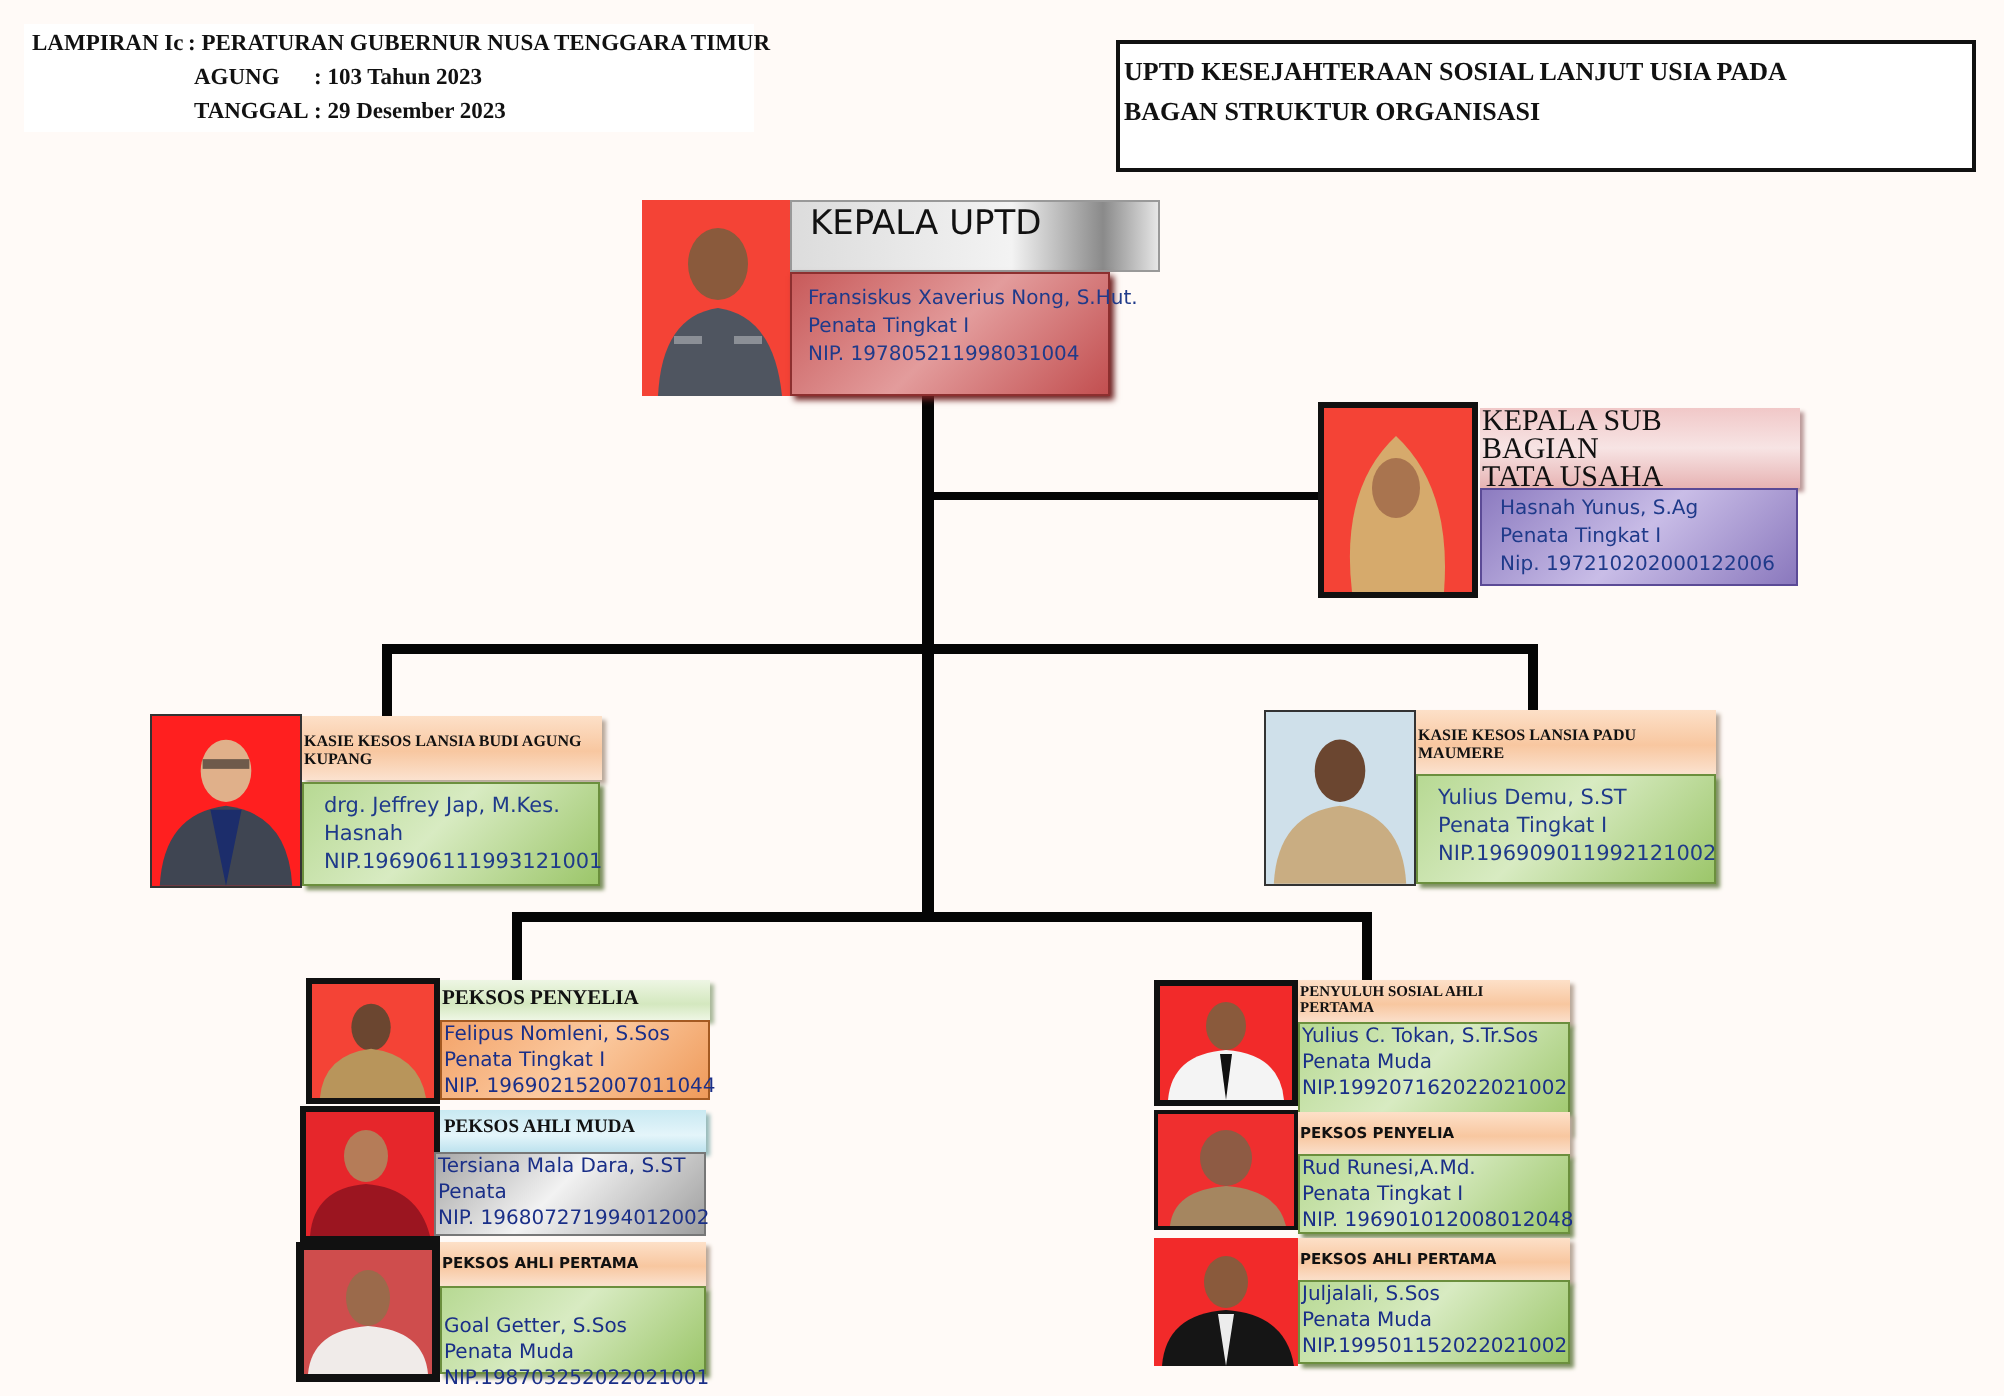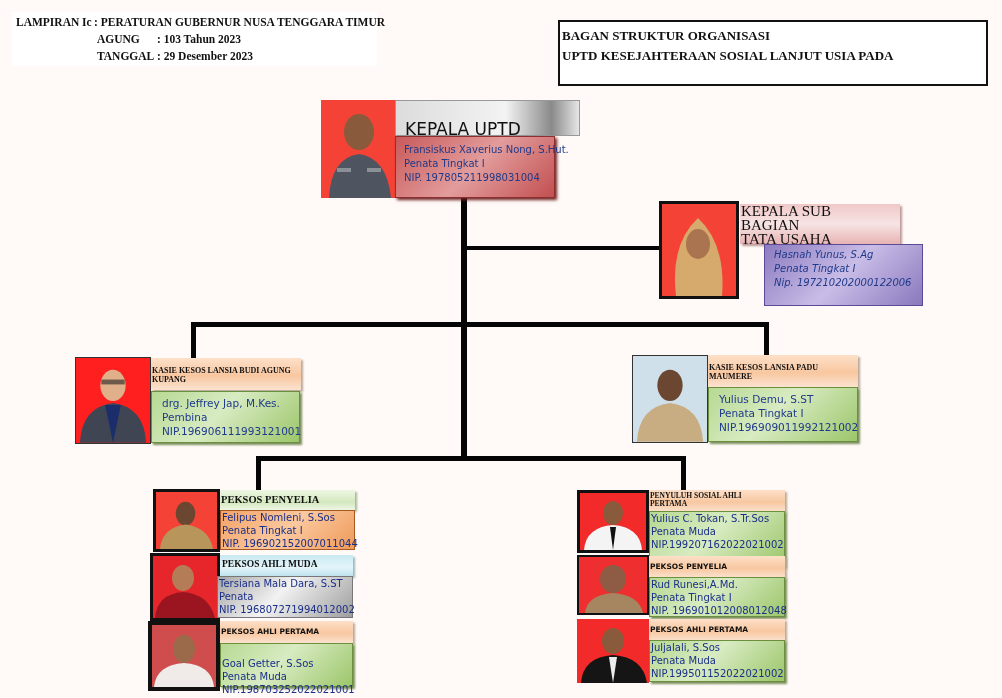--- a/index.html
+++ b/index.html
@@ -45,83 +45,83 @@
 <div class="abs lampiran">
   <span class="row" style="left:4px;top:4px;">LAMPIRAN Ic</span>
   <span class="row" style="left:82px;top:4px;">: PERATURAN GUBERNUR NUSA TENGGARA TIMUR</span>
   <span class="row" style="left:85px;top:21px;">AGUNG</span>
   <span class="row" style="left:145px;top:21px;">: 103 Tahun 2023</span>
   <span class="row" style="left:85px;top:38px;">TANGGAL</span>
   <span class="row" style="left:145px;top:38px;">: 29 Desember 2023</span>
 </div>
 
 <div class="abs titlebox">
+  <div>UPTD KESEJAHTERAAN SOSIAL LANJUT USIA PADA</div>
   <div>BAGAN STRUKTUR ORGANISASI</div>
-  <div>UPTD KESEJAHTERAAN SOSIAL LANJUT USIA PADA</div>
 </div>
 
 <div class="line" style="left:461px;top:198px;width:6px;height:262px;"></div>
 <div class="line" style="left:464px;top:246px;width:198px;height:4px;"></div>
 <div class="line" style="left:191px;top:322px;width:577px;height:5px;"></div>
 <div class="line" style="left:191px;top:322px;width:5px;height:36px;"></div>
 <div class="line" style="left:764px;top:322px;width:5px;height:36px;"></div>
 <div class="line" style="left:256px;top:456px;width:430px;height:5px;"></div>
 <div class="line" style="left:256px;top:456px;width:5px;height:36px;"></div>
 <div class="line" style="left:681px;top:456px;width:5px;height:36px;"></div>
 
 <div class="photo" style="left:321px;top:100px;width:74px;height:98px;background:#f44336;">
   <svg viewBox="0 0 74 98">
     <ellipse cx="38" cy="32" rx="15" ry="18" fill="#8a5a3c"></ellipse>
     <path d="M8 98 Q10 58 38 54 Q66 58 70 98 Z" fill="#4f5560"></path>
     <rect x="16" y="68" width="14" height="4" fill="#8b8f96"></rect>
     <rect x="46" y="68" width="14" height="4" fill="#8b8f96"></rect>
   </svg>
 </div>
 <div class="tbar grad-gray" style="left:395px;top:100px;width:185px;height:36px;border:1px solid #999;">
-  <span style="position:absolute;left:9px;top:18px;font-size:17px;color:#111;font-family:'DejaVu Sans',sans-serif;">KEPALA UPTD</span>
+  <span style="position:absolute;left:9px;top:1px;font-size:17px;color:#111;font-family:'DejaVu Sans',sans-serif;">KEPALA UPTD</span>
 </div>
 <div class="infobox grad-red" style="left:395px;top:136px;width:160px;height:62px;font-size:10px;padding:6px 0 0 8px;line-height:14px;">
   <span class="info-line">Fransiskus Xaverius Nong, S.Hut.</span>
   <span class="info-line">Penata Tingkat I</span>
   <span class="info-line">NIP. 197805211998031004</span>
 </div>
 
 <div class="photo" style="left:659px;top:201px;width:80px;height:98px;background:#f44336;border:3px solid #111;">
   <svg viewBox="0 0 74 92">
     <path d="M14 92 Q8 40 36 14 Q64 40 60 92 Z" fill="#d6aa6c"></path>
     <ellipse cx="36" cy="40" rx="12" ry="15" fill="#a9744f"></ellipse>
   </svg>
 </div>
 <div class="tbar grad-pink" style="left:740px;top:204px;width:160px;height:40px;">
   <div class="serif-title" style="position:absolute;left:1px;top:0;font-size:15px;font-weight:normal;line-height:14px;">
     <div>KEPALA SUB</div>
     <div>BAGIAN</div>
     <div>TATA USAHA</div>
   </div>
 </div>
-<div class="infobox grad-purple" style="left:764px;top:244px;width:159px;height:62px;font-size:10px;padding:3px 0 0 9px;line-height:14px;font-style:italic;">
+<div class="infobox grad-purple" style="left:740px;top:244px;width:159px;height:49px;font-size:10px;padding:3px 0 0 9px;line-height:14px;">
   <span class="info-line">Hasnah Yunus, S.Ag</span>
   <span class="info-line">Penata Tingkat I</span>
   <span class="info-line">Nip. 197210202000122006</span>
 </div>
 
 <div class="photo" style="left:75px;top:357px;width:76px;height:87px;background:#ff1f1f;border:1px solid #333;">
   <svg viewBox="0 0 76 87">
     <ellipse cx="38" cy="28" rx="13" ry="16" fill="#e0b08a"></ellipse>
     <rect x="26" y="22" width="24" height="5" fill="#222" opacity="0.6"></rect>
     <path d="M4 87 Q6 50 38 46 Q70 50 72 87 Z" fill="#3f4552"></path>
     <path d="M30 48 L38 87 L46 48 Z" fill="#1c2d6b"></path>
   </svg>
 </div>
 <div class="tbar grad-peach" style="left:151px;top:358px;width:150px;height:32px;">
   <span class="serif-title" style="position:absolute;left:1px;top:8px;font-size:8px;line-height:9px;width:140px;">KASIE KESOS LANSIA BUDI AGUNG KUPANG</span>
 </div>
 <div class="infobox grad-green" style="left:151px;top:391px;width:149px;height:52px;font-size:10.5px;padding:4px 0 0 10px;line-height:14px;">
   <span class="info-line">drg. Jeffrey Jap, M.Kes.</span>
-  <span class="info-line">Pembina</span>
+  <span class="info-line">Hasnah</span>
   <span class="info-line">NIP.196906111993121001</span>
 </div>
 
 <div class="photo" style="left:632px;top:355px;width:76px;height:88px;background:#cfe0ea;border:1px solid #333;">
   <svg viewBox="0 0 76 88">
     <ellipse cx="38" cy="30" rx="13" ry="16" fill="#6b4630"></ellipse>
     <path d="M4 88 Q6 52 38 48 Q70 52 72 88 Z" fill="#c9ad82"></path>
   </svg>
 </div>
 <div class="tbar grad-peach" style="left:708px;top:355px;width:150px;height:32px;">

